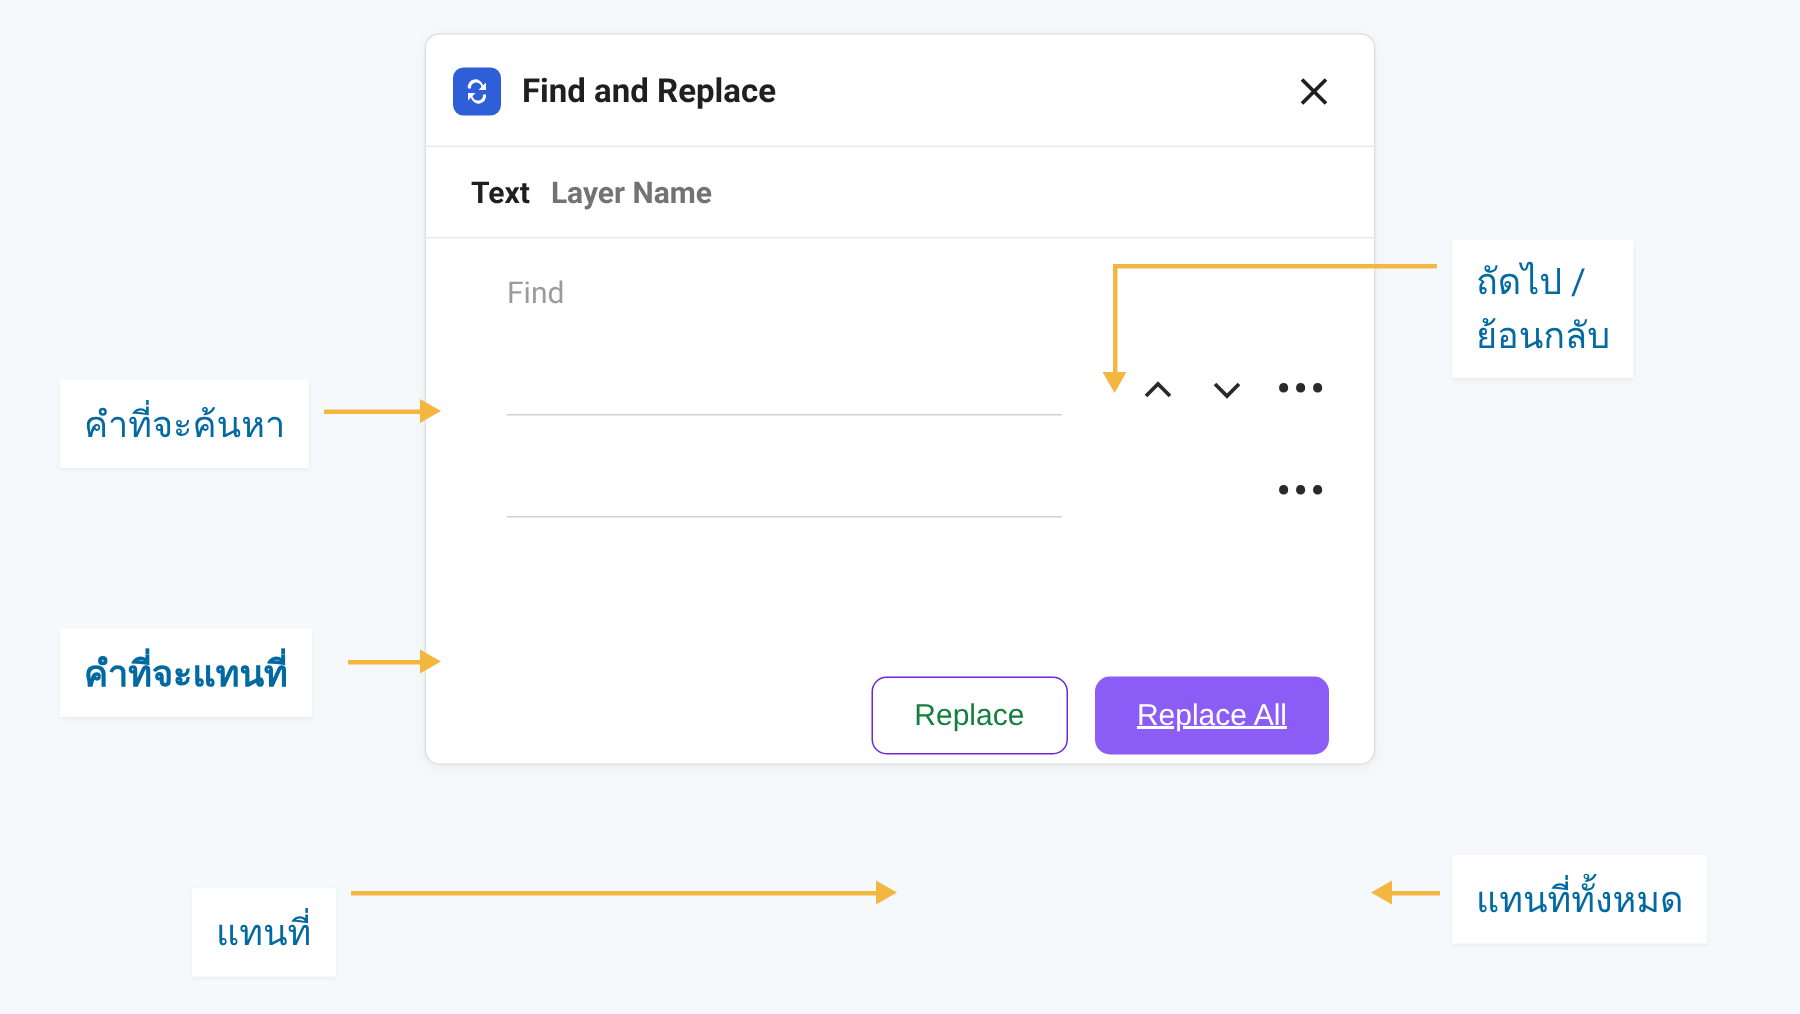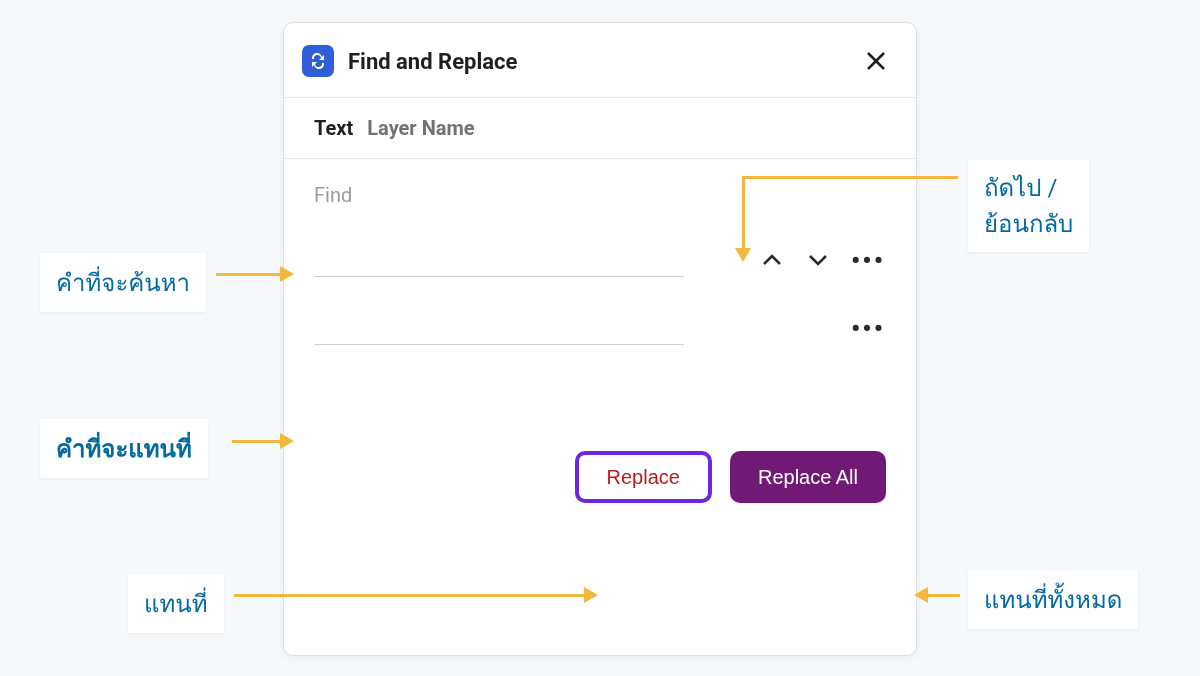--- a/index.html
+++ b/index.html
@@ -14,21 +14,21 @@
       background: #f5f9fc;
       font-family: -apple-system, BlinkMacSystemFont, "Segoe UI", Roboto, Helvetica, Arial, sans-serif;
       position: relative;
     }
     
     .dialog {
       position: absolute;
       left: 283px;
       top: 22px;
       width: 634px;
-      height: 634px;
+      height: 488px;
       background: #ffffff;
       border: 1px solid #e0e0e0;
       border-radius: 10px;
       box-shadow: 0 2px 8px rgba(0,0,0,0.05);
     }
     
     .dialog-header {
       display: flex;
       align-items: center;
       padding: 22px 26px 20px 18px;
@@ -76,20 +76,21 @@
       cursor: pointer;
     }
     
     .tab.active {
       color: #1f1f1f;
       font-weight: 700;
     }
     
     .dialog-body {
       padding: 24px 30px;
+      margin-left: 24px;
     }
     
     .field-group {
       margin-bottom: 34px;
     }
     
     .field-label {
       font-size: 20px;
       color: #9b9b9b;
       margin-bottom: 36px;
@@ -156,28 +157,29 @@
       font-size: 20px;
       font-weight: 500;
       cursor: pointer;
       display: flex;
       align-items: center;
       justify-content: center;
     }
     
     .btn-outline {
       background: #ffffff;
-      border: 4px solid #6d28d9;
-      color: #b91c1c;
+      border: 1px solid #6d28d9;
+      color: #15803d;
     }
     
     .btn-primary {
-      background: #701a75;
+      background: #8b5cf6;
       border: none;
       color: #ffffff;
+      text-decoration: underline;
     }
     
     .annotation {
       position: absolute;
       background: #ffffff;
       padding: 10px 16px;
       font-size: 24px;
       color: #0369a1;
       font-weight: 400;
       box-shadow: 0 1px 3px rgba(0,0,0,0.06);
@@ -288,21 +290,21 @@
   <div class="arrow-line" style="left: 216px; top: 273px; width: 64px; height: 3px;"></div>
   <div class="arrow-head" style="left: 280px; top: 266px;"></div>
 </div>
 
 <div class="annotation" style="left: 40px; top: 419px; font-weight: bold;">คำที่จะแทนที่</div>
 <div class="arrow-right">
   <div class="arrow-line" style="left: 232px; top: 440px; width: 48px; height: 3px;"></div>
   <div class="arrow-head" style="left: 280px; top: 433px;"></div>
 </div>
 
-<div class="annotation" style="left: 128px; top: 574px; text-align: center;">แทนที่</div>
+<div class="annotation" style="left: 128px; top: 592px; text-align: center;">แทนที่</div>
 <div class="arrow-right">
   <div class="arrow-line" style="left: 234px; top: 594px; width: 350px; height: 3px;"></div>
   <div class="arrow-head" style="left: 584px; top: 587px;"></div>
 </div>
 
 <div class="annotation" style="left: 968px; top: 570px; text-align: right;">แทนที่ทั้งหมด</div>
 <div class="arrow-left">
   <div class="arrow-line" style="left: 928px; top: 594px; width: 32px; height: 3px;"></div>
   <div class="arrow-head" style="left: 914px; top: 587px;"></div>
 </div>

